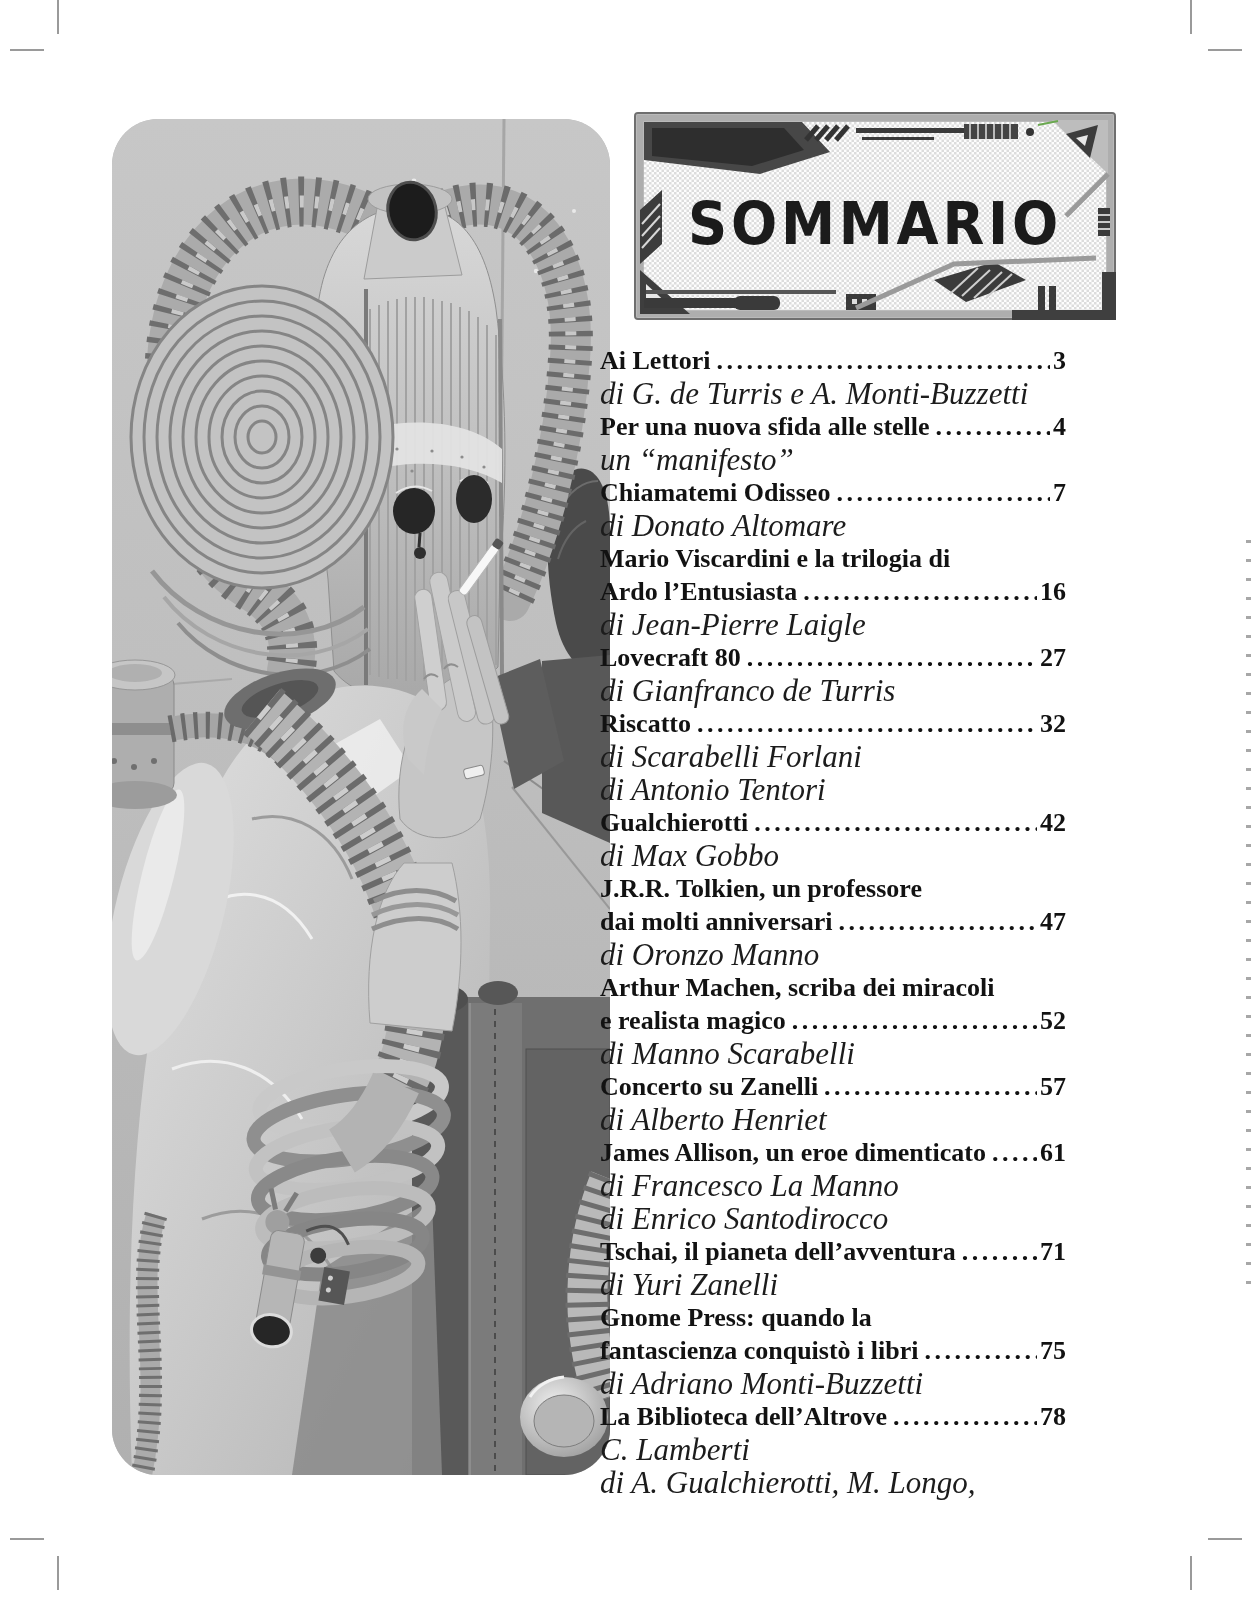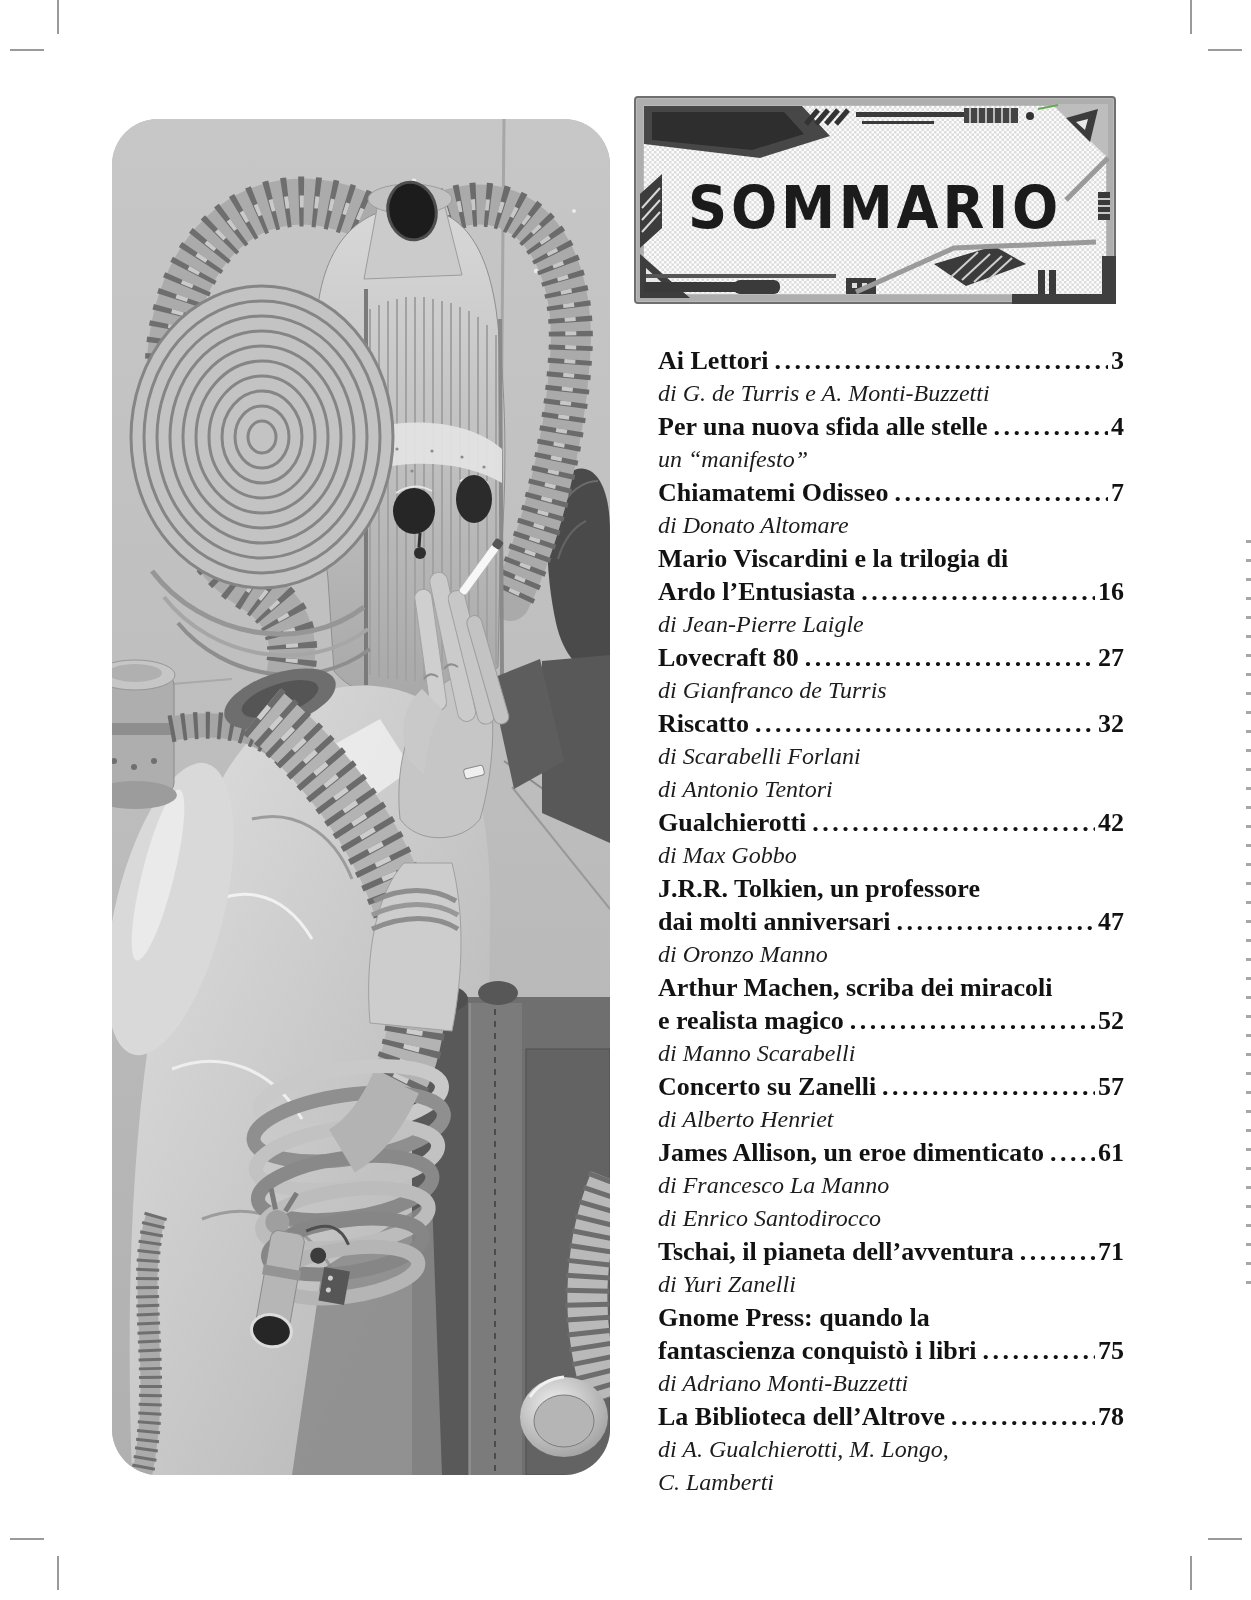--- a/index.html
+++ b/index.html
@@ -13,34 +13,34 @@
   .crop.h{width:34px;height:2px;}
 
   
   .photo{
     position:absolute;left:112px;top:119px;width:498px;height:1356px;
     border-radius:46px;overflow:hidden;background:#bcbcbc;
   }
   .photo svg{display:block;filter:blur(0.4px);}
 
   
-  .sommario{position:absolute;left:634px;top:96px;width:482px;height:208px;}
+  .sommario{position:absolute;left:634px;top:112px;width:482px;height:208px;}
 
   
-  .toc{position:absolute;left:658px;top:344px;width:466px;color:#121212;}
+  .toc{position:absolute;left:600px;top:344px;width:466px;color:#121212;}
   .toc-entry{margin:0;}
   .toc-line{display:flex;align-items:baseline;font-weight:bold;font-size:26px;line-height:33px;}
   .toc-title{white-space:nowrap;}
   .leader{flex:1 1 auto;overflow:hidden;white-space:nowrap;margin:0 3px 0 6px;min-width:10px;}
   .leader::after{
     content:"..........................................................................................................";
     letter-spacing:3.5px;font-weight:bold;font-size:26px;color:#121212;
   }
   .toc-page{font-weight:bold;font-size:26px;}
-  .toc-author{font-style:italic;font-weight:normal;font-size:24px;line-height:33px;color:#1c1c1c;}
+  .toc-author{font-style:italic;font-weight:normal;font-size:31px;line-height:33px;color:#1c1c1c;}
 
   
   .edge-marks{
     position:absolute;right:0;top:540px;width:5px;height:760px;opacity:.75;
     background:repeating-linear-gradient(to bottom,#8a8a8a 0 3px,transparent 3px 19px);
   }
 </style>
 </head>
 <body>
 
@@ -490,18 +490,18 @@
         <span class="toc-page">75</span>
       </div>
       <div class="toc-author">di Adriano Monti-Buzzetti</div>
     </div>
     <div class="toc-entry">
       <div class="toc-line">
         <span class="toc-title">La Biblioteca dell’Altrove</span>
         <span class="leader"></span>
         <span class="toc-page">78</span>
       </div>
+      <div class="toc-author">C. Lamberti</div>
       <div class="toc-author">di A. Gualchierotti, M. Longo,</div>
-      <div class="toc-author">C. Lamberti</div>
     </div>
   </div>
 
 <div class="edge-marks"></div>
 
 </body></html>

